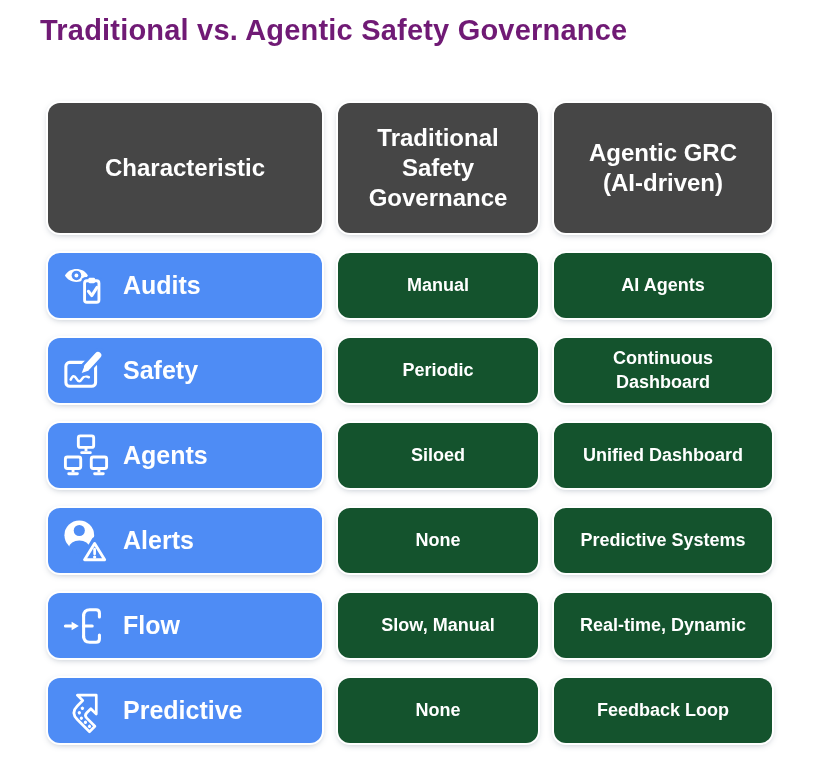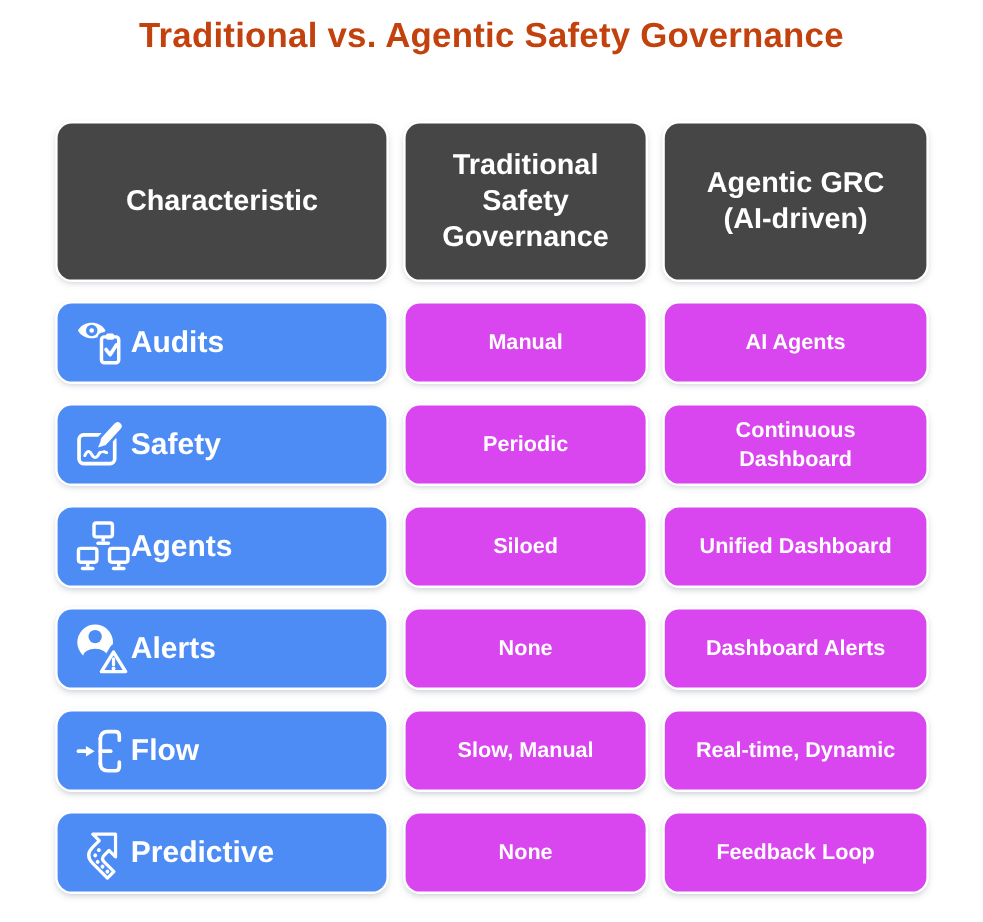--- a/index.html
+++ b/index.html
@@ -4,25 +4,25 @@
 <style>
   * { margin: 0; padding: 0; box-sizing: border-box; }
   html, body { width: 819px; height: 768px; }
   body {
     background: #ffffff;
     font-family: "Liberation Sans", "DejaVu Sans", sans-serif;
     overflow: hidden;
   }
   .page-title {
     padding-top: 14px;
-    text-align: center;
     font-size: 29px;
     font-weight: bold;
-    color: #c2410c;
+    color: #701a75;
     letter-spacing: 0.2px;
+    padding-left: 40px;
   }
   .grid {
     margin: 56px 0 0 48px;
     width: 724px;
     display: grid;
     grid-template-columns: 274px 200px 218px;
     grid-template-rows: 130px repeat(6, 65px);
     column-gap: 16px;
     row-gap: 20px;
   }
@@ -39,35 +39,36 @@
     font-size: 24px;
     font-weight: bold;
     text-align: center;
     line-height: 1.25;
     padding: 0 14px;
   }
   .label-cell {
     background: #4e8cf5;
     justify-content: flex-start;
     padding-left: 15px;
+    gap: 14px;
     font-size: 25px;
     font-weight: bold;
     text-align: center;
   }
   .label-cell .icon-wrap {
     width: 46px;
     height: 46px;
     display: inline-flex;
     align-items: center;
     justify-content: center;
     flex: 0 0 auto;
   }
   .label-cell svg { width: 46px; height: 46px; display: block; }
   .value-cell {
-    background: #d946ef;
+    background: #14532d;
     font-size: 18px;
     font-weight: 600;
     text-align: center;
     line-height: 1.3;
     padding: 0 12px;
   }
 </style>
 </head>
 <body>
 
@@ -134,21 +135,21 @@
       <ellipse cx="17" cy="30.5" rx="10.5" ry="7" fill="#4e8cf5"></ellipse>
       <polygon points="33,23 46,45 20,45" fill="#4e8cf5" stroke="#4e8cf5" stroke-width="6" stroke-linejoin="round"></polygon>
       <polygon points="33,26.5 43.5,43.5 22.5,43.5" fill="#4e8cf5" stroke="#fff" stroke-width="3" stroke-linejoin="round"></polygon>
       <line x1="33" y1="32.5" x2="33" y2="37.5" stroke="#fff" stroke-width="2.8" stroke-linecap="round"></line>
       <circle cx="33" cy="40.8" r="1.7" fill="#fff"></circle>
     </svg>
       </span>
       <span>Alerts</span>
     </div>
     <div class="cell value-cell">None</div>
-    <div class="cell value-cell">Dashboard Alerts</div>
+    <div class="cell value-cell">Predictive Systems</div>
     <div class="cell label-cell">
       <span class="icon-wrap">
     <svg viewBox="0 0 48 48">
       <line x1="2.5" y1="24" x2="9" y2="24" stroke="#fff" stroke-width="3.2" stroke-linecap="round"></line>
       <polygon points="9,19.5 16.5,24 9,28.5" fill="#fff"></polygon>
       <line x1="21.5" y1="12.5" x2="21.5" y2="35.5" stroke="#fff" stroke-width="3.2" stroke-linecap="round"></line>
       <path d="M21.5 13.5 Q21.5 7 28 7 L34.5 7 Q38 7 38 10.5 L38 14.5" fill="none" stroke="#fff" stroke-width="3.2" stroke-linecap="round"></path>
       <path d="M21.5 34.5 Q21.5 41 28 41 L34.5 41 Q38 41 38 37.5 L38 33.5" fill="none" stroke="#fff" stroke-width="3.2" stroke-linecap="round"></path>
       <line x1="21.5" y1="24" x2="30.5" y2="24" stroke="#fff" stroke-width="3.2" stroke-linecap="round"></line>
     </svg>

